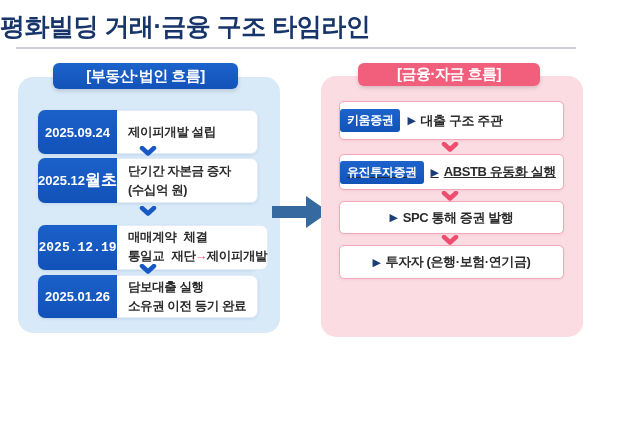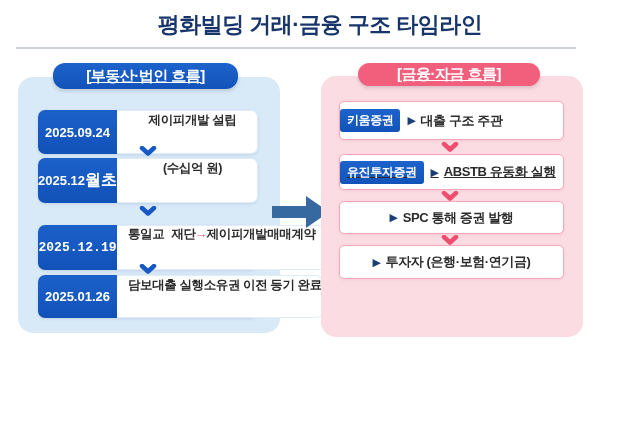--- a/index.html
+++ b/index.html
@@ -2,50 +2,49 @@
 <html><head>
 <meta charset="utf-8">
 <style>
   html,body { margin:0; padding:0; background:#ffffff; }
   .stage {
     position:relative; width:640px; height:427px; background:#ffffff;
     font-family:"Liberation Sans","DejaVu Sans",sans-serif; overflow:hidden;
   }
   
   .title {
-    position:absolute; left:0; top:10px; width:640px; text-align:center;
-    font-size:22px; font-weight:800; color:#17356b; letter-spacing:-0.5px;
+    position:absolute; left:0; top:10px; width:640px; 
+    font-size:25px; font-weight:800; color:#17356b; letter-spacing:-0.5px;
   }
   .divider { position:absolute; left:16px; top:47px; width:560px; height:2px; background:#cdd2d8; }
 
   
   .panel { position:absolute; border-radius:15px; }
   .panel-left  { left:18px;  top:77px; width:262px; height:256px; background:#d8e9f8; }
   .panel-right { left:321px; top:76px; width:262px; height:261px; background:#fbdce3; }
 
   .panel-header {
-    position:absolute; border-radius:12px; color:#ffffff; font-weight:800; font-size:15px;
+    position:absolute; border-radius:6px; color:#ffffff; font-weight:800; font-size:15px;
     display:flex; align-items:center; justify-content:center; letter-spacing:-0.5px;
     box-shadow:0 2px 4px rgba(0,0,0,0.15);
-    text-decoration:underline;
   }
   .header-left  { left:53px;  top:63px; width:185px; height:26px; background:linear-gradient(#1c63cb,#1253b9); }
   .header-right { left:358px; top:63px; width:182px; height:23px; background:#f25f7d; }
 
   
   .t-row { position:absolute; left:38px; width:220px; display:flex; box-shadow:0 1px 3px rgba(30,70,130,0.12); border-radius:7px; }
   .t-date {
     width:79px; flex:0 0 79px; background:linear-gradient(#1b60c9,#1152b8);
     border-radius:7px 0 0 7px; color:#ffffff; font-weight:800; font-size:13px;
     display:flex; align-items:center; justify-content:center; white-space:nowrap;
   }
   .t-date .small { font-size:16px; font-weight:800; }
   .t-body {
     flex:1; background:#ffffff; border:1px solid #e2ecf7; border-left:none;
-    border-radius:0 7px 7px 0; display:flex; flex-direction:row; justify-content:center;
+    border-radius:0 7px 7px 0; display:flex; flex-direction:column; justify-content:center;
     padding-left:11px; font-size:12.5px; font-weight:700; color:#2b2b2b; line-height:19px;
     letter-spacing:-0.4px; white-space:nowrap;
   }
   .pink-arrow { color:#ee4d6d; font-weight:800; padding:0 2px; }
 
   
   .f-row {
     position:absolute; left:339px; width:223px; background:#ffffff; border:1px solid #f3a7b8;
     border-radius:5px; display:flex; align-items:center; font-size:13px; font-weight:700;
     color:#2b2b2b; letter-spacing:-0.4px; box-shadow:0 1px 3px rgba(180,60,90,0.10); white-space:nowrap;
@@ -84,34 +83,35 @@
   <svg class="chev" style="left:139px; top:146px;" width="18" height="10">
     <polyline points="3,2 9,7.5 15,2" fill="none" stroke="#1758C5" stroke-width="4.5" stroke-linecap="round" stroke-linejoin="round"></polyline>
   </svg>
 
   <div class="t-row" style="top:158px; height:45px;">
     <div class="t-date">
       <span>2025.12</span>
         <span class="small">월초</span>
     </div>
     <div class="t-body">
+      <span>단기간 자본금 증자</span>
       <span>(수십억 원)</span>
     </div>
   </div>
   <svg class="chev" style="left:139px; top:206px;" width="18" height="10">
     <polyline points="3,2 9,7.5 15,2" fill="none" stroke="#1758C5" stroke-width="4.5" stroke-linecap="round" stroke-linejoin="round"></polyline>
   </svg>
 
   <div class="t-row" style="top:225px; height:45px;font-family:Liberation Mono, monospace;">
     <div class="t-date">
       <span>2025.12.19</span>
     </div>
     <div class="t-body">
+      <span>매매계약 체결</span>
       <span><span>통일교 재단</span><span class="pink-arrow">→</span><span>제이피개발</span></span>
-      <span>매매계약 체결</span>
     </div>
   </div>
   <svg class="chev" style="left:139px; top:264px;" width="18" height="10">
     <polyline points="3,2 9,7.5 15,2" fill="none" stroke="#1758C5" stroke-width="4.5" stroke-linecap="round" stroke-linejoin="round"></polyline>
   </svg>
 
   <div class="t-row" style="top:275px; height:43px;">
     <div class="t-date">
       <span>2025.01.26</span>
     </div>

